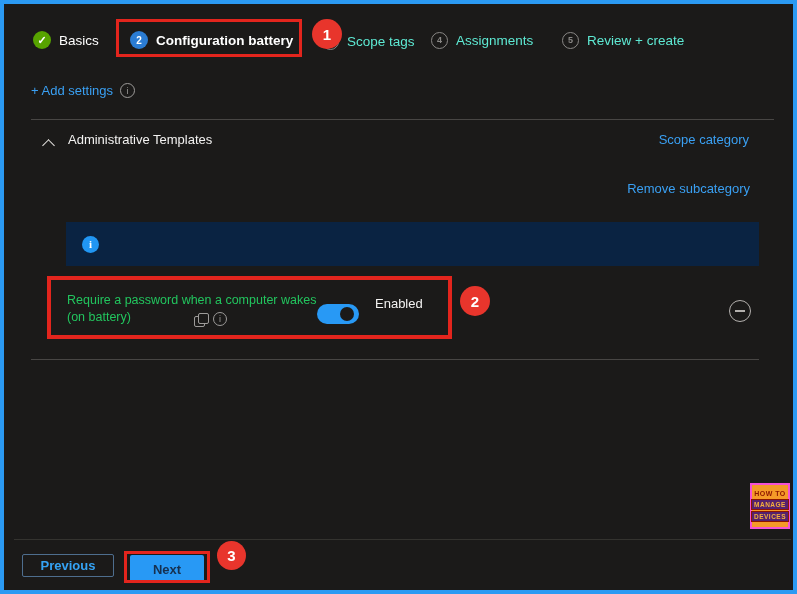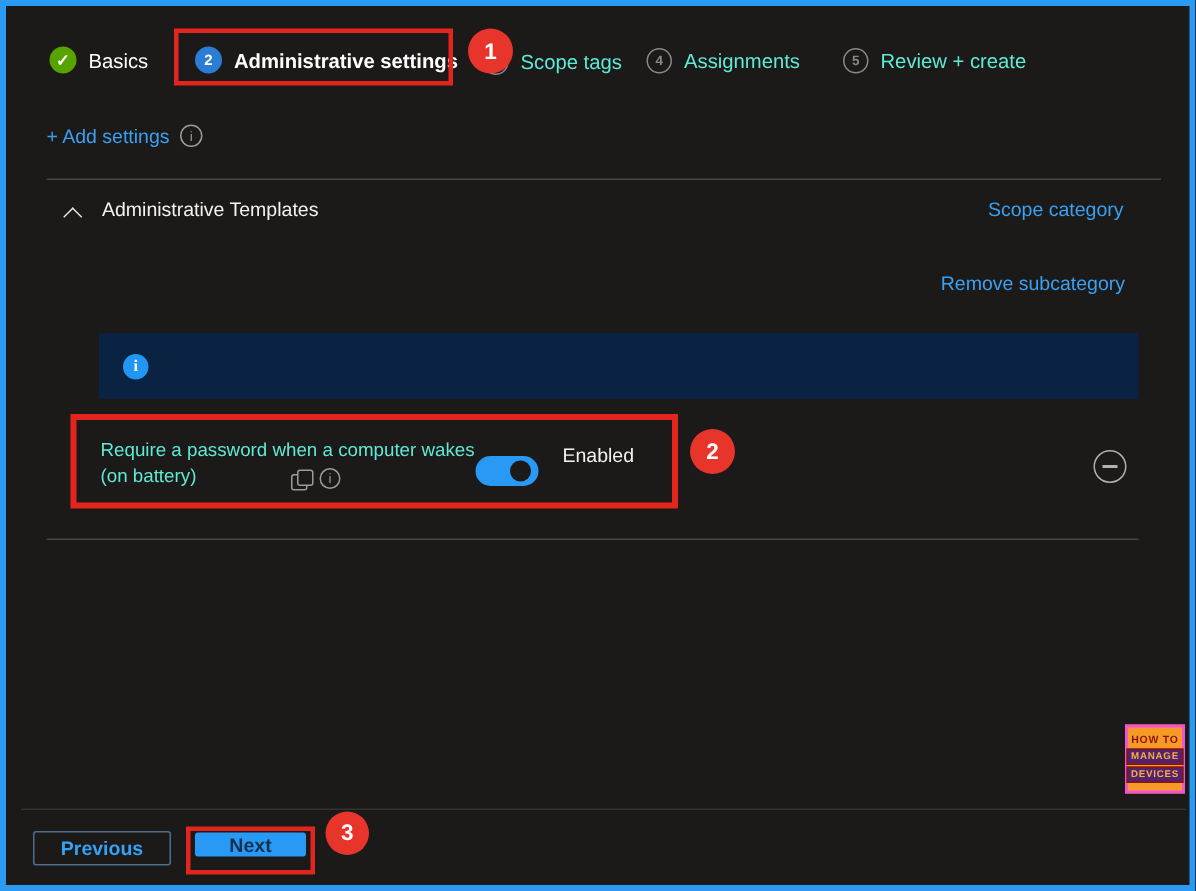--- a/index.html
+++ b/index.html
@@ -34,21 +34,21 @@
   .copy-icon::after{content:"";position:absolute;left:3px;top:-4px;width:9px;height:9px;border:1px solid #9d9b99;border-radius:2px;background:#1b1a19;}
   .minus-circle{width:22px;height:22px;border:1.5px solid #b3b0ad;border-radius:50%;box-sizing:border-box;
     display:flex;align-items:center;justify-content:center;cursor:pointer;background:transparent;}
   .minus-circle .bar{width:10px;height:1.5px;background:#b3b0ad;}
   
   .banner{background:#0a2342;display:flex;align-items:center;gap:11px;padding-left:16px;box-sizing:border-box;}
   .banner .info-i{width:17px;height:17px;border-radius:50%;background:#2196f3;color:#fff;display:flex;align-items:center;
     justify-content:center;font-size:11px;font-weight:bold;font-family:"Liberation Serif",serif;flex:0 0 auto;}
   .banner-text{font-size:12.5px;color:#f3f2f1;}
   
-  .setting-label{font-size:12.5px;line-height:17px;color:#5eead4;width:252px;}
+  .setting-label{font-size:12.5px;line-height:17px;color:#22c55e;width:252px;}
   .toggle{width:42px;height:20px;border-radius:10px;background:#2899f5;position:relative;cursor:pointer;}
   .toggle .knob{position:absolute;width:14px;height:14px;border-radius:50%;background:#1b1a19;top:3px;left:23px;}
   .value-label{font-size:13px;color:#f3f2f1;}
   
   .btn{box-sizing:border-box;display:flex;align-items:center;justify-content:center;font-size:13px;font-weight:600;
     border-radius:2px;cursor:pointer;}
   .btn.secondary{border:1px solid #4e6e8e;color:#35a3f5;background:transparent;}
   .btn.primary{background:#2899f5;color:#16304f;border:none;}
   
   .htmd{box-sizing:border-box;border:2px solid #f651d4;background:#f59a28;display:flex;flex-direction:column;
@@ -67,21 +67,21 @@
 
   <div class="abs step" style="left:29px;top:26px;">
     <span class="circle green">
         <span>✓</span>
       </span>
     <span class="step-label">Basics</span>
   </div>
 
   <div class="abs step" style="left:126px;top:26px;">
     <span class="circle blue">2</span>
-    <span class="step-label active">Administrative settings</span>
+    <span class="step-label active">Configuration battery</span>
   </div>
 
   <div class="abs step" style="left:318px;top:27px;">
     <span class="circle outline">3</span>
     <span class="step-label dim">Scope tags</span>
   </div>
 
   <div class="abs step" style="left:427px;top:26px;">
     <span class="circle outline">4</span>
     <span class="step-label dim">Assignments</span>
@@ -135,20 +135,20 @@
     <span class="strip">MANAGE</span>
     <span class="strip">DEVICES</span>
   </div>
 
   <div class="abs divider faint" style="left:10px;top:535px;width:777px;"></div>
 
   <div class="abs btn secondary" style="left:18px;top:550px;width:92px;height:23px;">
     <span>Previous</span>
   </div>
 
-  <div class="abs btn primary" style="left:126px;top:551px;width:74px;height:16px;">
+  <div class="abs btn primary" style="left:126px;top:551px;width:74px;height:28px;">
     <span>Next</span>
   </div>
 
   <div class="abs anno-box" style="left:120px;top:547px;width:86px;height:32px;"></div>
   <div class="abs anno-badge" style="left:213px;top:537px;width:29px;height:29px;">3</div>
 
 </div>
 
 </body></html>

